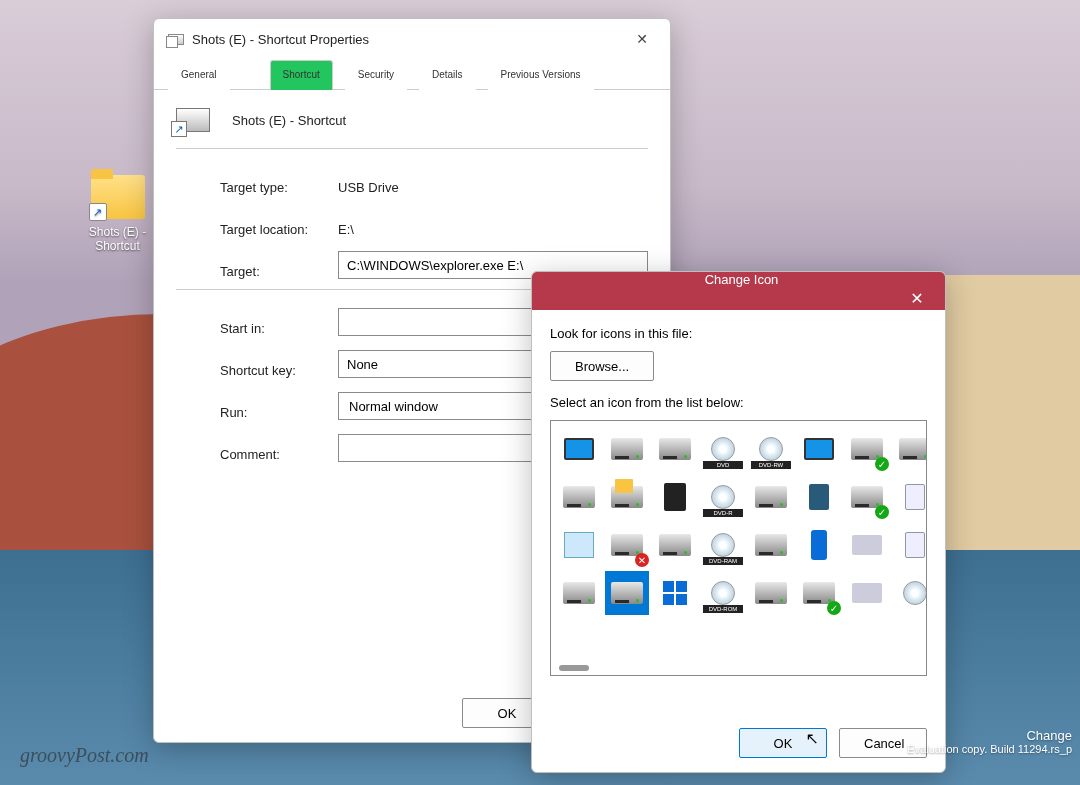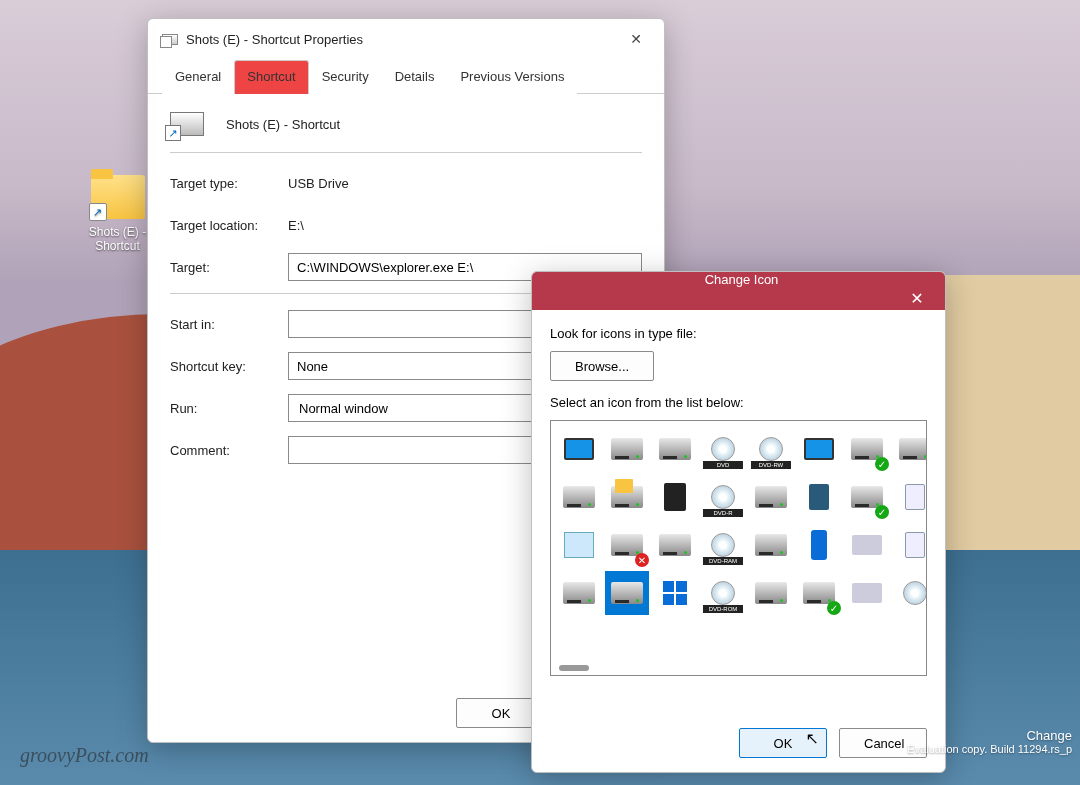--- a/index.html
+++ b/index.html
@@ -9,38 +9,38 @@
 .hill1 { position: absolute; top: 40%; left: -10%; width: 50%; height: 40%; background: #a9513e; border-radius: 50% 50% 0 0; }
 .hill2 { position: absolute; top: 35%; right: -5%; width: 60%; height: 60%; background: #e0cba2; border-radius: 50% 0 0 0; }
 .lake { position: absolute; bottom: 0; left: 0; right: 0; height: 30%; background: linear-gradient(180deg, #3d6f91 0%, #5a8bad 100%); }
 
 .desktop-icon { position: absolute; top: 175px; left: 75px; width: 85px; text-align: center; color: #fff; font-size: 12px; text-shadow: 0 1px 2px rgba(0,0,0,.6); cursor: pointer; }
 .folder-ico { width: 54px; height: 44px; margin: 0 auto 6px; background: linear-gradient(180deg,#ffe18a 0%, #f8c441 100%); border-radius: 3px 3px 2px 2px; position: relative; }
 .folder-ico::before { content:""; position:absolute; top:-6px; left:0; width:22px; height:10px; background:#f8c441; border-radius:2px 2px 0 0;}
 .sc-arrow { position: absolute; bottom:-2px; left:-2px; width:18px; height:18px; background:#fff; border:1px solid #888; border-radius:2px; display:flex; align-items:center; justify-content:center; font-size:11px; color:#0067c0;}
 
 .win { position: absolute; background: #fff; border: 1px solid #bfbfbf; border-radius: 6px; box-shadow: 0 6px 30px rgba(0,0,0,.25); }
-.props { top: 18px; left: 147px; width: 518px; height: 725px; }
+.props { top: 18px; left: 153px; width: 518px; height: 725px; }
 .tb { height: 40px; display: flex; align-items: center; padding: 0 8px 0 14px; font-size: 13px; color: #222; }
 .tb .ti { display:flex; align-items:center; gap:8px;}
 .dr-ico { width:16px; height:11px; background:linear-gradient(#fff,#ccc); border:1px solid #888; position:relative;}
 .dr-ico::after{content:"";position:absolute;bottom:-4px;left:-3px;width:10px;height:10px;background:#fff;border:1px solid #888;display:flex;}
 .dr-ico .ar{position:absolute;bottom:-3px;left:-1px;font-size:8px;color:#0067c0;}
 .tb .x { margin-left:auto; width:40px; height:28px; display:flex; align-items:center; justify-content:center; font-size:14px; color:#444; cursor:pointer;}
 
-.tabs { display:flex; gap:0; padding: 0 14px; border-bottom:1px solid #ccc; font-size:13px; }
+.tabs { display:flex; gap:12px; padding: 0 14px; border-bottom:1px solid #ccc; font-size:10px; }
 .tab { padding: 8px 12px 10px; color:#333; cursor:pointer; border:1px solid transparent; border-bottom:none; position:relative; top:1px; background:#fff;}
-.tab.active { border-color:#ccc; border-radius:3px 3px 0 0; background:#ef4444; }
+.tab.active { border-color:#ccc; border-radius:3px 3px 0 0; background:#22c55e;margin-left:28px; }
 
 .body { padding: 18px 22px; font-size: 13px; color:#222; }
 .hdr { display:flex; align-items:center; gap:22px; padding-bottom:16px; border-bottom:1px solid #ccc; margin-bottom:14px;}
 .hdr .big-ico { width:34px; height:24px; background:linear-gradient(#fff,#bbb); border:1px solid #777; position:relative;}
 .hdr .big-ico .ov{position:absolute;bottom:-6px;left:-6px;width:16px;height:16px;background:#fff;border:1px solid #777;display:flex;align-items:center;justify-content:center;font-size:11px;color:#0067c0;}
 
-.row { display:flex; align-items:center; min-height:32px; margin-bottom:10px; }
+.row { display:flex; align-items:flex-end; min-height:32px; margin-bottom:10px;margin-left:44px; }
 .row .lbl { width:118px; }
 .row input[type=text], .row .txt { flex:1; height:28px; border:1px solid #8a8a8a; padding:0 8px; font-size:13px; background:#fff; }
 .row select { flex:1; height:28px; border:1px solid #8a8a8a; padding:0 6px; font-size:13px; background:#fff;}
 .sep { border-top:1px solid #ccc; margin: 6px 0 14px; }
 
 .brow { display:flex; gap:10px; margin-top:4px; }
 .btn { height:30px; padding:0 24px; border:1px solid #8a8a8a; background:#fdfdfd; font-size:13px; cursor:pointer; border-radius:2px;}
 .btn.pri { border-color:#0078d4; background:#e6f2fb;}
 
 .foot { position:absolute; bottom:14px; right:18px; display:flex; gap:10px;}
@@ -151,21 +151,21 @@
     <button class="btn" style="width:90px">Cancel</button>
   </div>
 </div>
 
 <div class="win ci">
   <div class="tb">
     <span>Change Icon</span>
     <div class="x">✕</div>
   </div>
   <div class="ci-body">
-    <div class="r">Look for icons in type file:</div>
+    <div class="r">Look for icons in this file:</div>
     <div class="fl">
       <button class="btn">Browse...</button>
     </div>
     <div class="r">Select an icon from the list below:</div>
     <div class="grid-wrap">
       <div class="igrid" id="igrid">
           <div class="ic">
             <div class="mon"></div>
           </div>
           <div class="ic">

